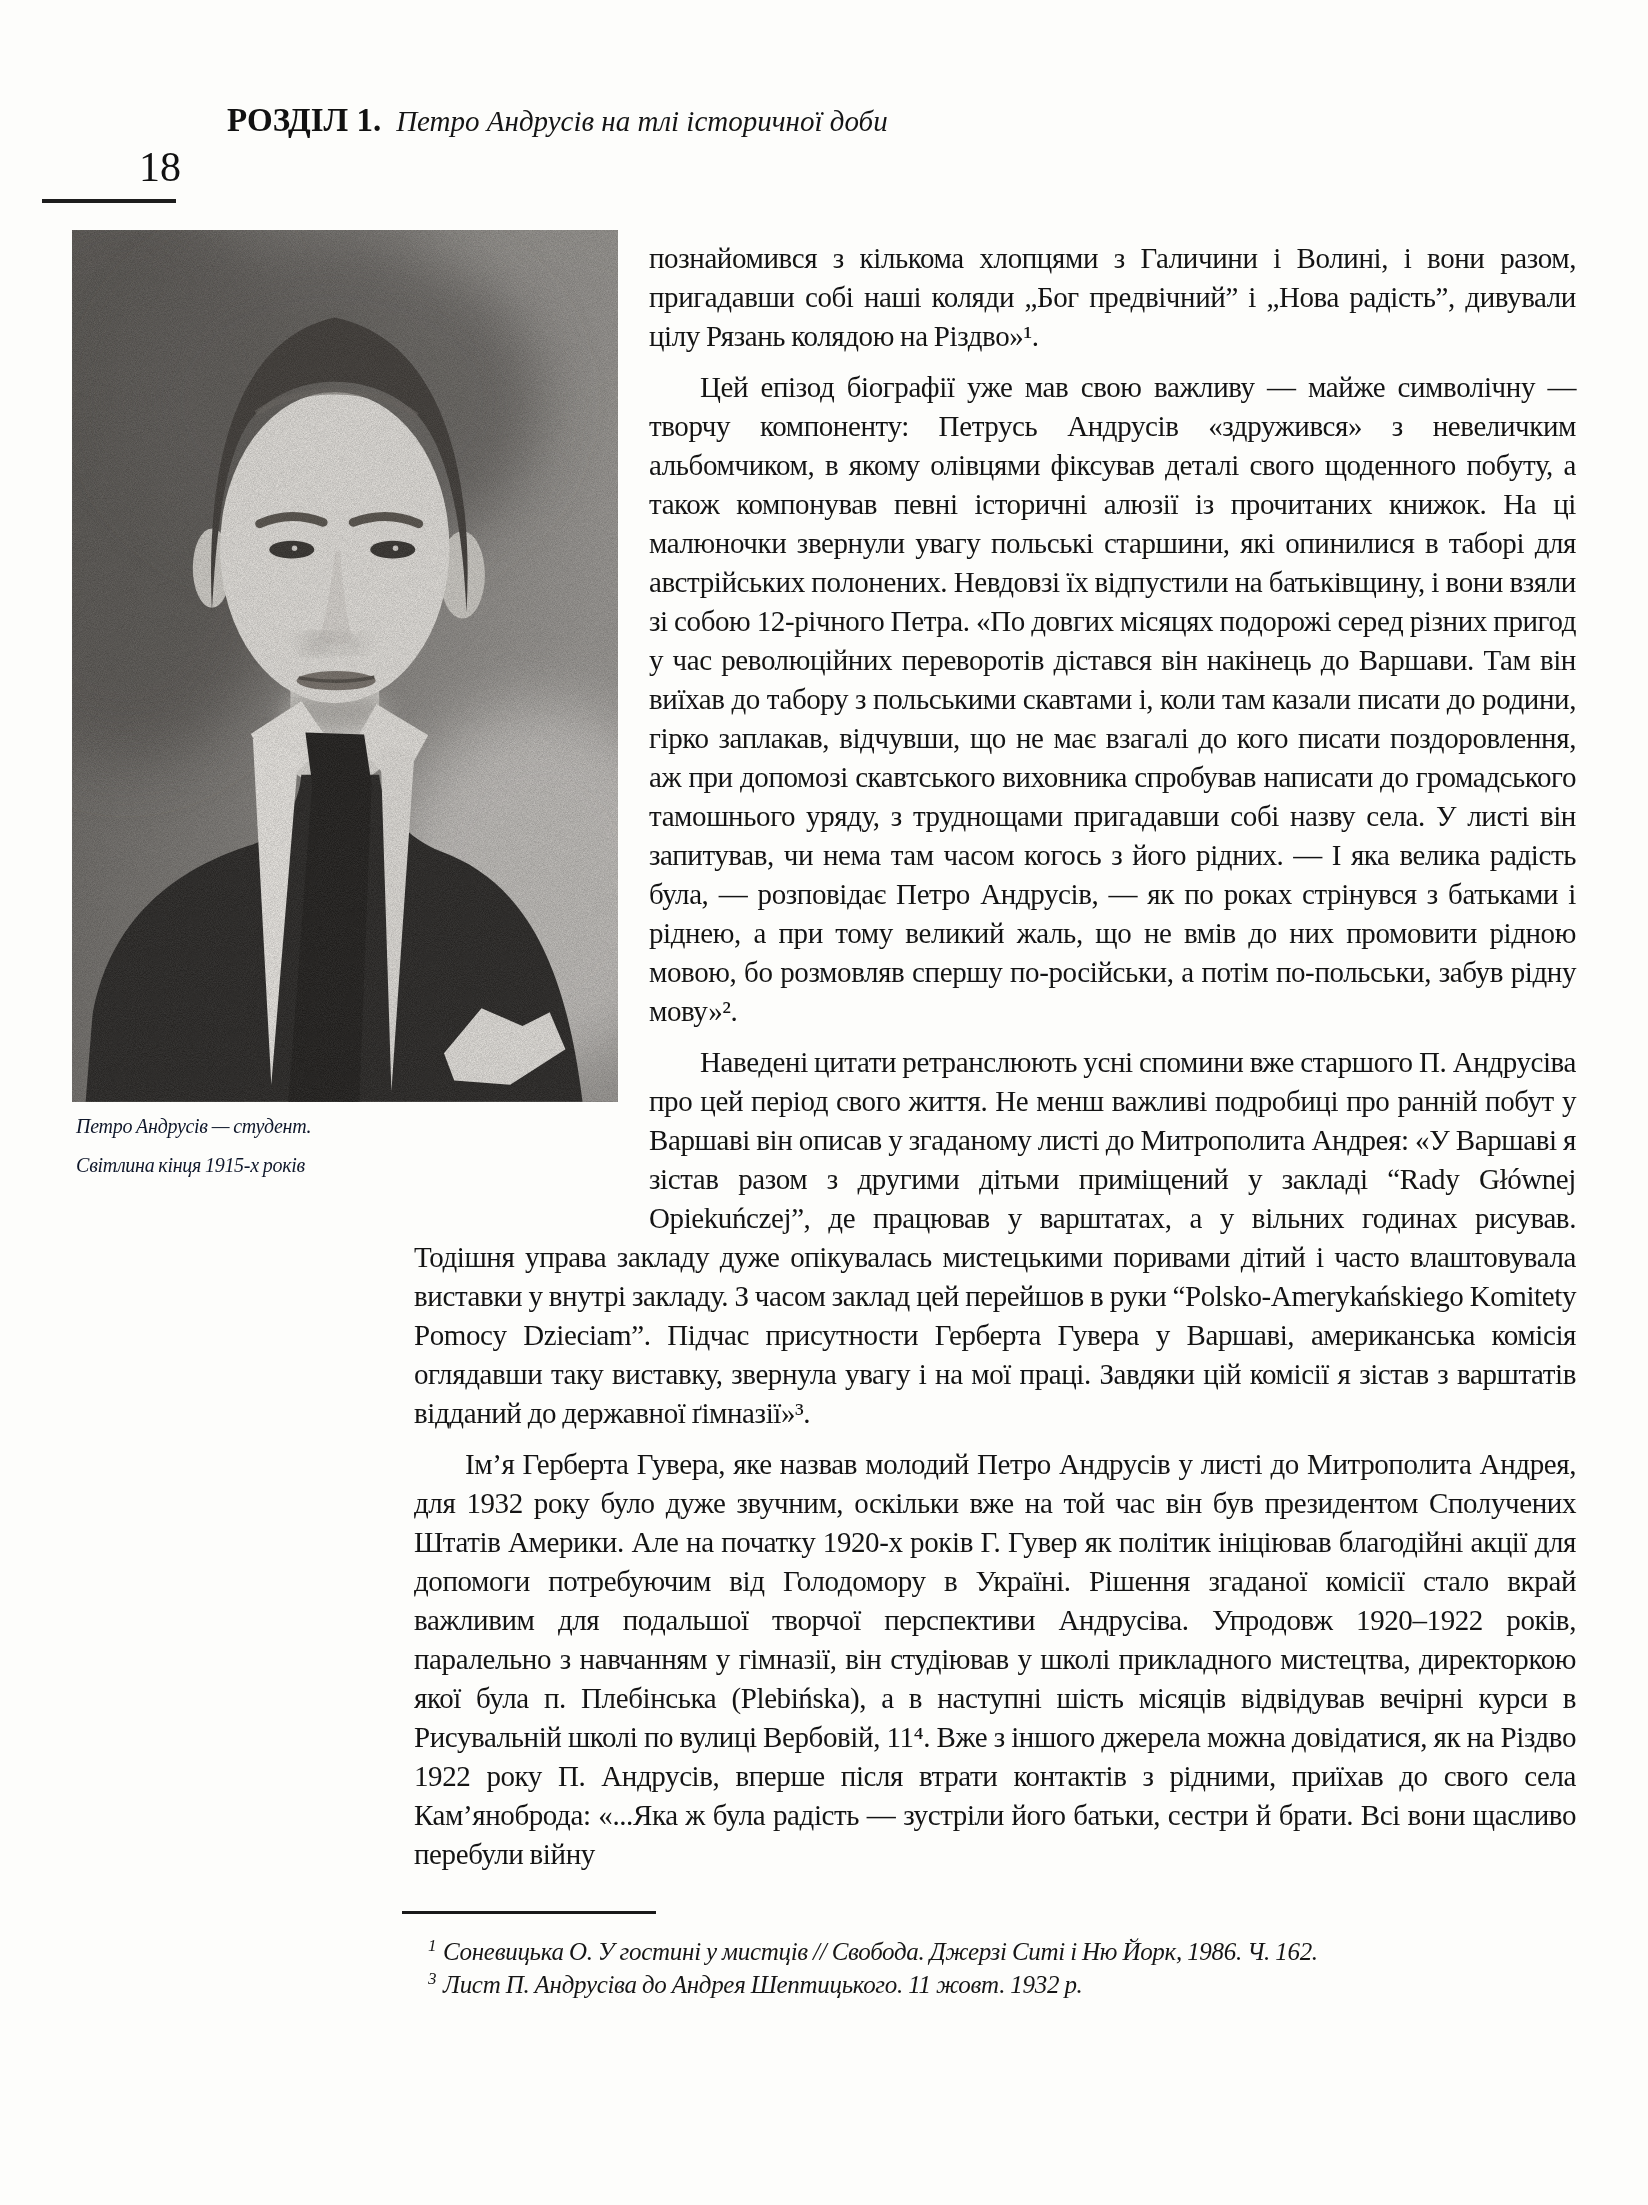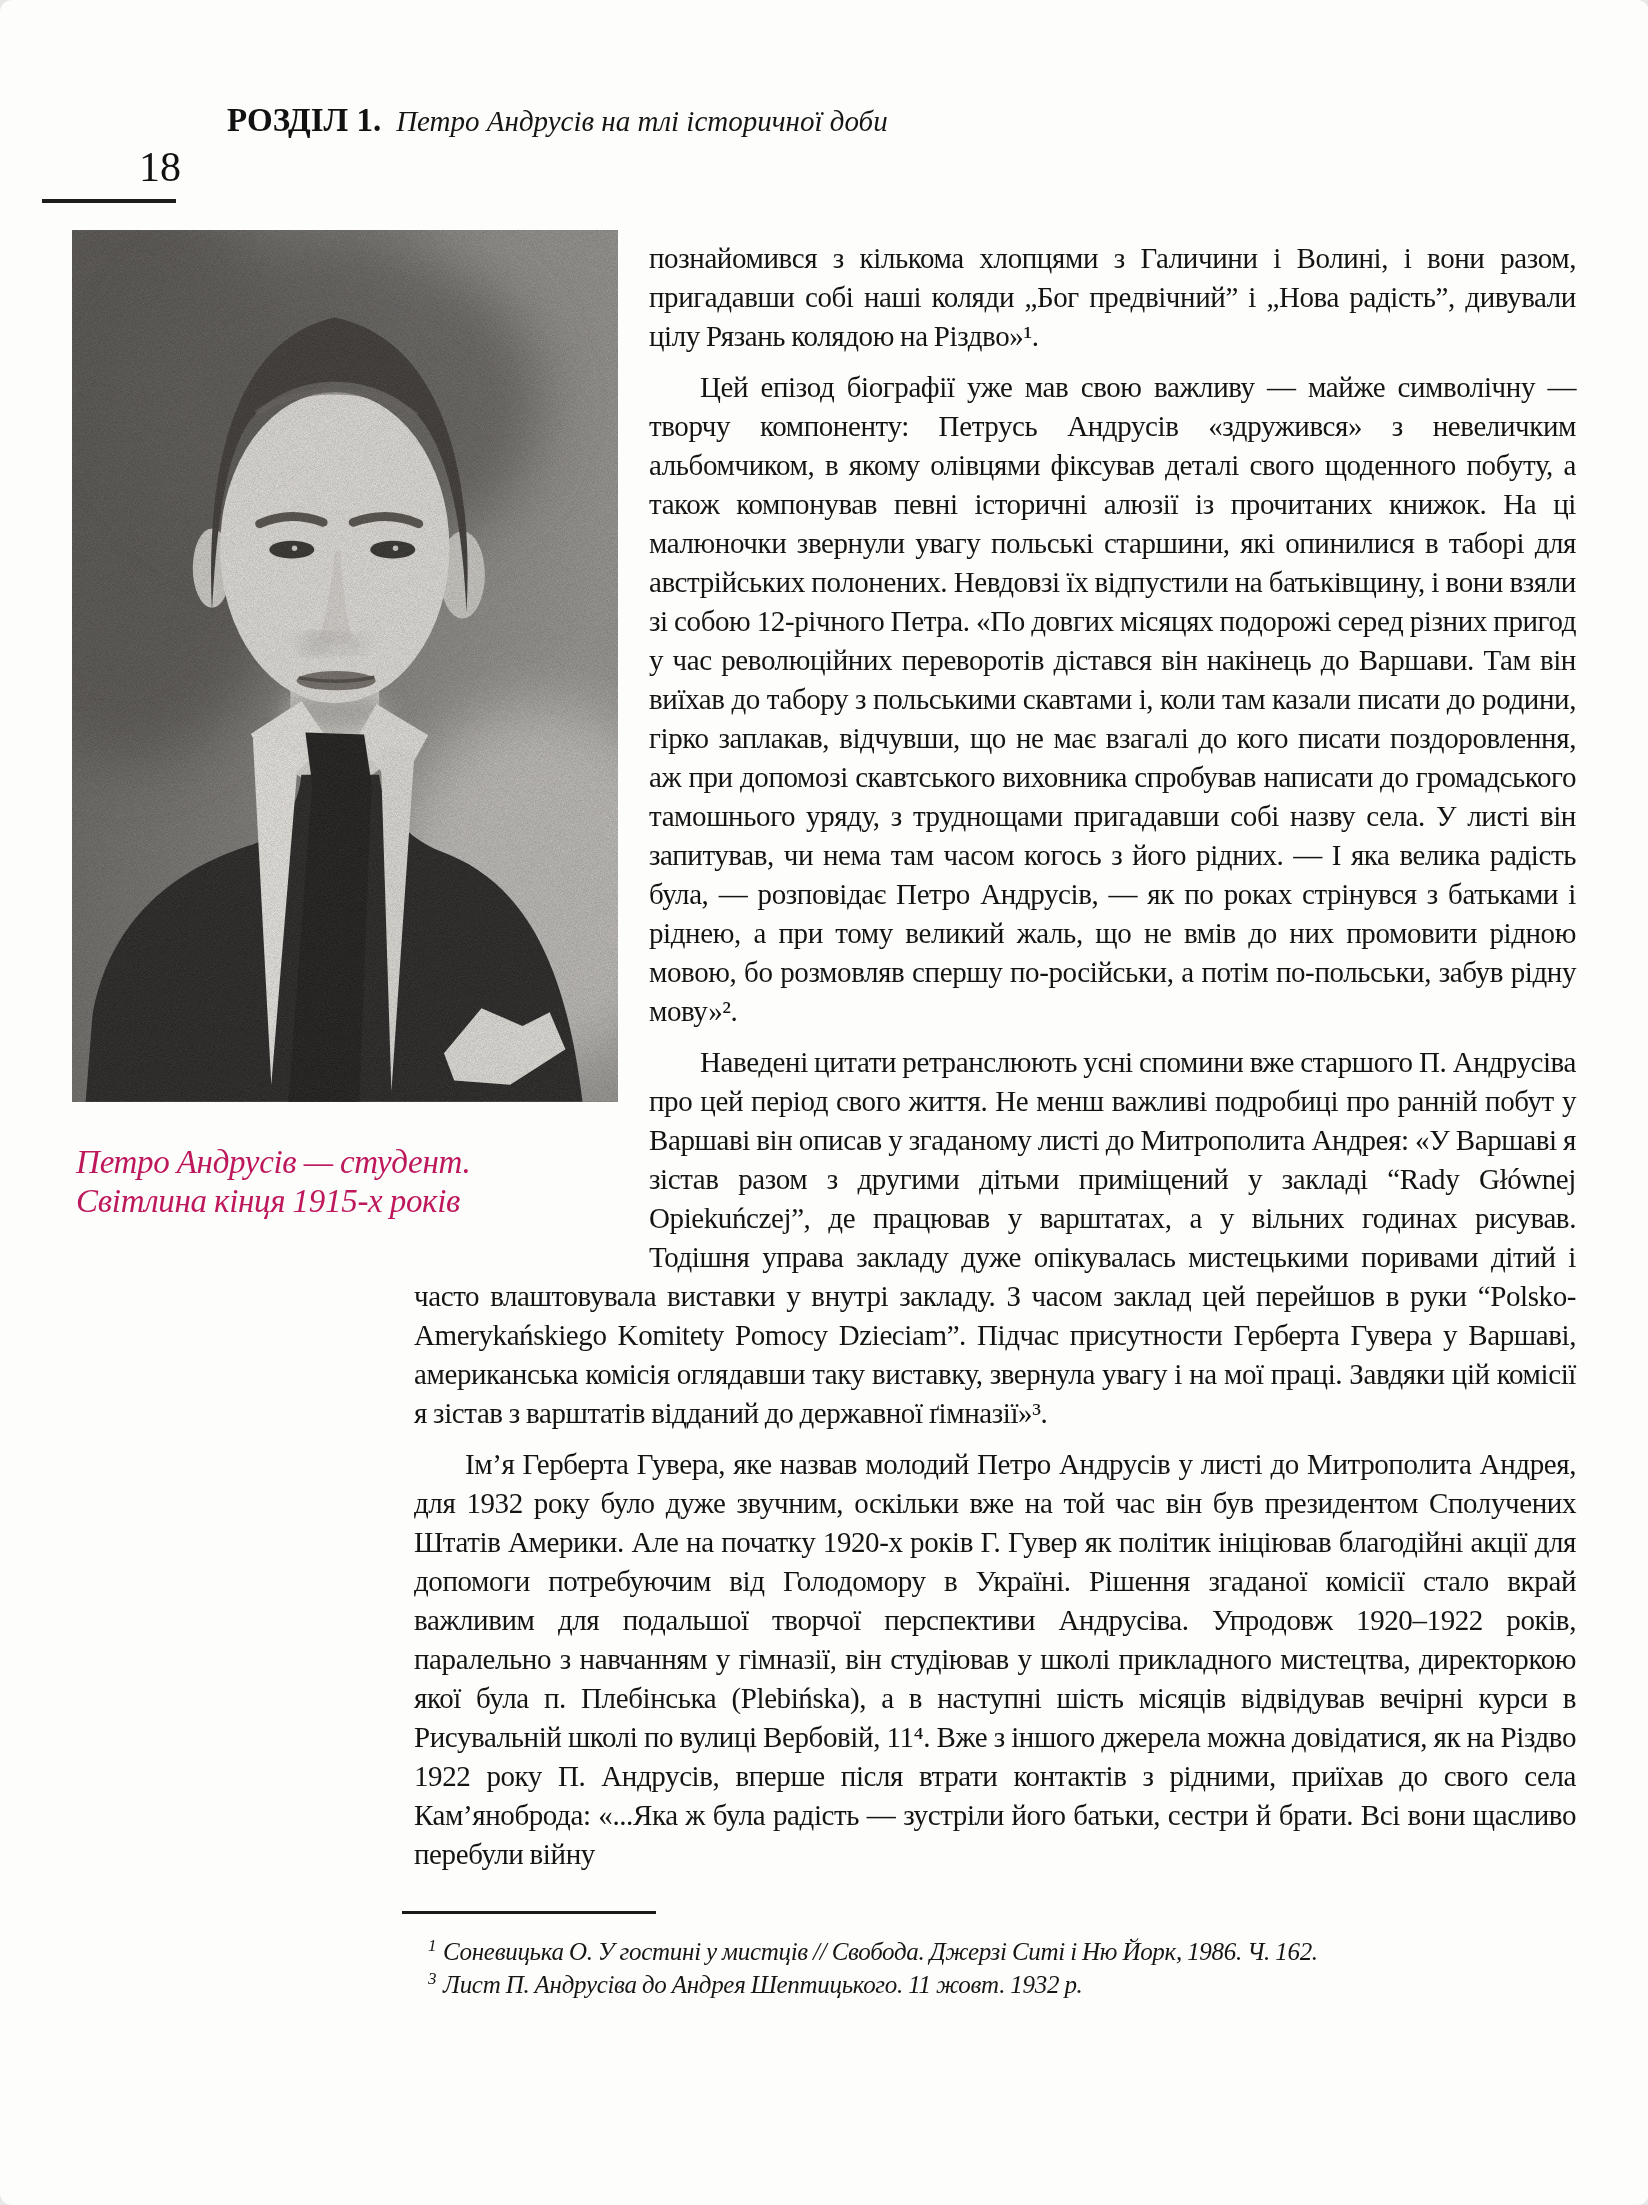--- a/index.html
+++ b/index.html
@@ -1,37 +1,37 @@
 <!DOCTYPE html>
 <html lang="uk" style="font-size:11px"><head>
 <meta charset="utf-8">
 <style>
   html,body { margin:0; padding:0; background:#e8e8e8; }
   .page {
     position:relative; width:1649px; height:2205px; margin:0 auto;
     background:#fdfdfb; overflow:hidden;
-    font-family:"Liberation Serif","DejaVu Serif",serif; color:#161616;border-radius:12px;
+    font-family:"Liberation Serif","DejaVu Serif",serif; color:#161616;
   }
   
   .chapter-line { position:absolute; left:227px; top:102px; white-space:nowrap; }
   .chapter-label { font-weight:bold; font-size:33px; color:#111; }
   .chapter-title { font-style:italic; font-size:29px; margin-left:15px; color:#151515; }
   .page-number { position:absolute; left:139px; top:143px; font-size:42px; color:#111; }
   .page-number-rule { position:absolute; left:42px; top:199px; width:134px; height:4.1px; background:#1d1d1d; }
   
   .content {
     position:absolute; left:402px; top:227px; width:1186px;
     font-size:29px; line-height:39px; letter-spacing:-0.4px; word-spacing:-0.7px;
     text-align:justify; color:#141414;
   }
   .photo-figure { float:left; width:546px; margin:2.7px 31px 53px -330px; }
   .photo-frame { display:block; width:546px; height:872px; background:#7c7976; }
   .photo-caption {
-    margin-top:41px; padding-left:4.1px; font-style:italic; font-size:33px;
-    line-height:39px; letter-spacing:-0.3px; text-align:left; color:#be185d;
+    margin-top:5px; padding-left:4.1px; font-style:italic; font-size:20px;
+    line-height:39px; letter-spacing:-0.3px; text-align:left; color:#0f172a;
   }
   .para { margin:12px; text-indent:51px; }
   .para.no-indent { text-indent:0; }
   
   .footnotes { margin-top:37px; }
   .fn-rule { width:254px; height:3.4px; background:#191919; margin:0 0 20.5px 0; }
   .fn-item {
     font-style:italic; font-size:25px; line-height:33px; text-indent:26px;
     text-align:justify; letter-spacing:-0.3px; color:#161616;
   }

